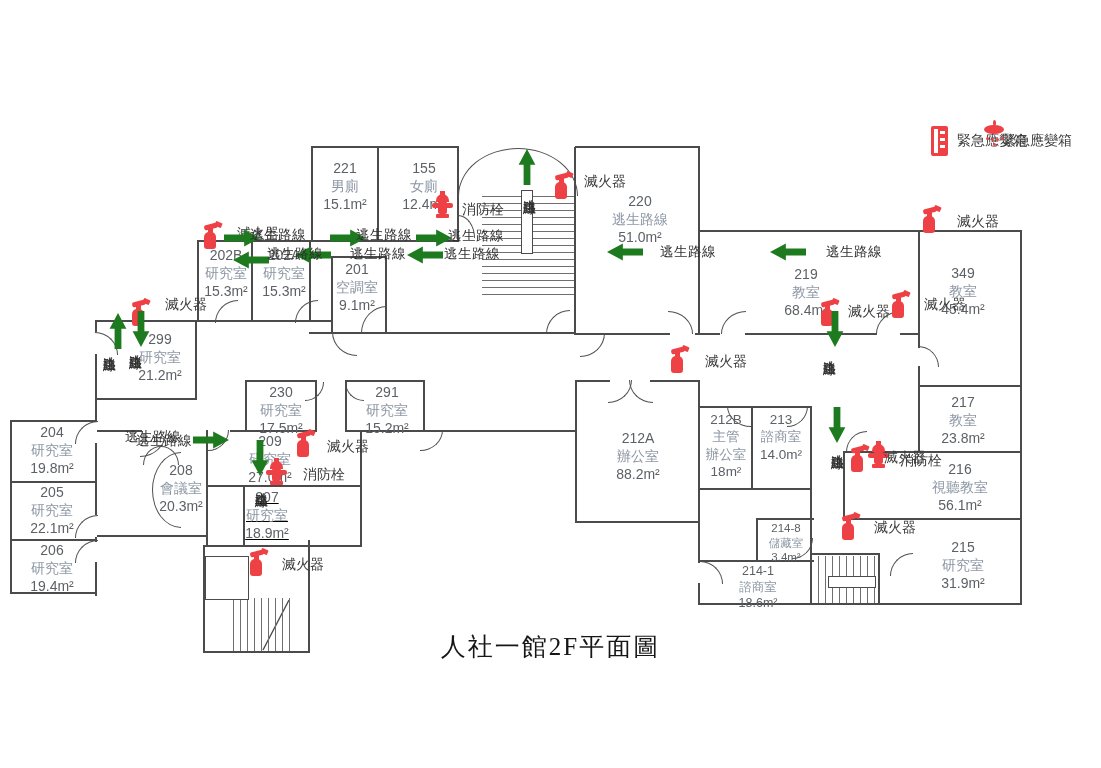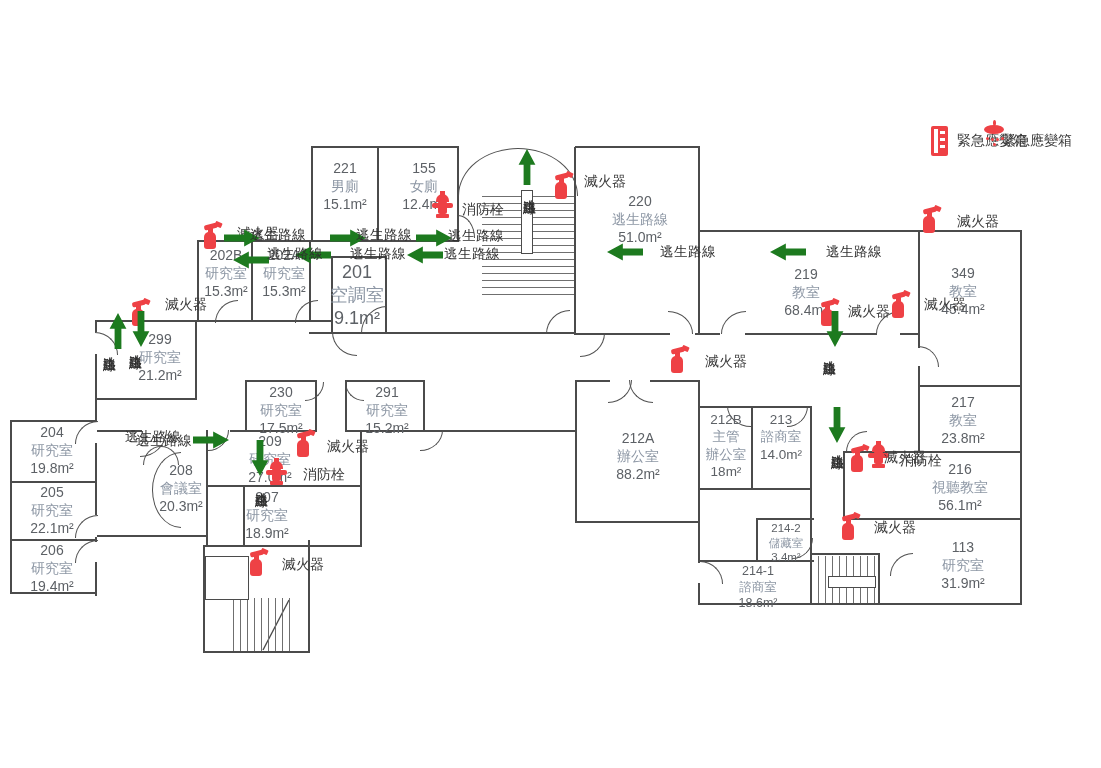--- a/index.html
+++ b/index.html
@@ -217,21 +217,21 @@
       <div class="room" style="left: 345px; top: 160px; font-size: 14px;">
         <div class="rn">221</div>
         <div class="rm">男廁</div>
         <div class="ra">15.1m²</div>
       </div>
       <div class="room" style="left: 424px; top: 160px; font-size: 14px;">
         <div class="rn">155</div>
         <div class="rm">女廁</div>
         <div class="ra">12.4m²</div>
       </div>
-      <div class="room" style="left: 357px; top: 261px; font-size: 18px;">
+      <div class="room" style="left: 357px; top: 261px; font-size: 14px;">
         <div class="rn">201</div>
         <div class="rm">空調室</div>
         <div class="ra">9.1m²</div>
       </div>
       <div class="room" style="left: 226px; top: 247px; font-size: 14px;">
         <div class="rn">202B</div>
         <div class="rm">研究室</div>
         <div class="ra">15.3m²</div>
       </div>
       <div class="room" style="left: 284px; top: 247px; font-size: 14px;">
@@ -252,21 +252,21 @@
       <div class="room" style="left: 52px; top: 484px; font-size: 14px;">
         <div class="rn">205</div>
         <div class="rm">研究室</div>
         <div class="ra">22.1m²</div>
       </div>
       <div class="room" style="left: 52px; top: 542px; font-size: 14px;">
         <div class="rn">206</div>
         <div class="rm">研究室</div>
         <div class="ra">19.4m²</div>
       </div>
-      <div class="room" style="left: 267px; top: 489px; font-size: 14px;">
+      <div class="room" style="left: 267px; top: 489px; font-size: 14px; text-decoration: underline;">
         <div class="rn">207</div>
         <div class="rm">研究室</div>
         <div class="ra">18.9m²</div>
       </div>
       <div class="room" style="left: 181px; top: 462px; font-size: 14px;">
         <div class="rn">208</div>
         <div class="rm">會議室</div>
         <div class="ra">20.3m²</div>
       </div>
       <div class="room" style="left: 270px; top: 433px; font-size: 14px;">
@@ -294,31 +294,31 @@
         <div class="rm">主管</div>
         <div class="rm">辦公室</div>
         <div class="ra">18m²</div>
       </div>
       <div class="room" style="left: 781px; top: 411px; font-size: 13.5px;">
         <div class="rn">213</div>
         <div class="rm">諮商室</div>
         <div class="ra">14.0m²</div>
       </div>
       <div class="room" style="left: 786px; top: 521px; font-size: 11.5px;">
-        <div class="rn">214-2</div>
+        <div class="rn">214-8</div>
         <div class="rm">儲藏室</div>
         <div class="ra">3.4m²</div>
       </div>
       <div class="room" style="left: 758px; top: 563px; font-size: 12.5px;">
         <div class="rn">214-1</div>
         <div class="rm">諮商室</div>
         <div class="ra">18.6m²</div>
       </div>
       <div class="room" style="left: 963px; top: 539px; font-size: 14px;">
-        <div class="rn">113</div>
+        <div class="rn">215</div>
         <div class="rm">研究室</div>
         <div class="ra">31.9m²</div>
       </div>
       <div class="room" style="left: 960px; top: 461px; font-size: 14px;">
         <div class="rn">216</div>
         <div class="rm">視聽教室</div>
         <div class="ra">56.1m²</div>
       </div>
       <div class="room" style="left: 963px; top: 394px; font-size: 14px;">
         <div class="rn">217</div>
@@ -487,13 +487,14 @@
       <i class="sh-pipe" style="background: rgb(238, 65, 69);"></i>
         <i class="sh-head" style="background: rgb(238, 65, 69);"></i>
         <i class="sh-d1" style="background: rgb(238, 65, 69);"></i>
         <i class="sh-d2" style="background: rgb(238, 65, 69);"></i>
       <i class="sh-d3" style="background: rgb(238, 65, 69);"></i>
         <i class="sh-d4" style="background: rgb(238, 65, 69);"></i>
         <i class="sh-d5" style="background: rgb(238, 65, 69);"></i>
     </div>
   </div>
 
+  <div class="title">人社一館2F平面圖</div>
 </div>
 
 </body></html>

